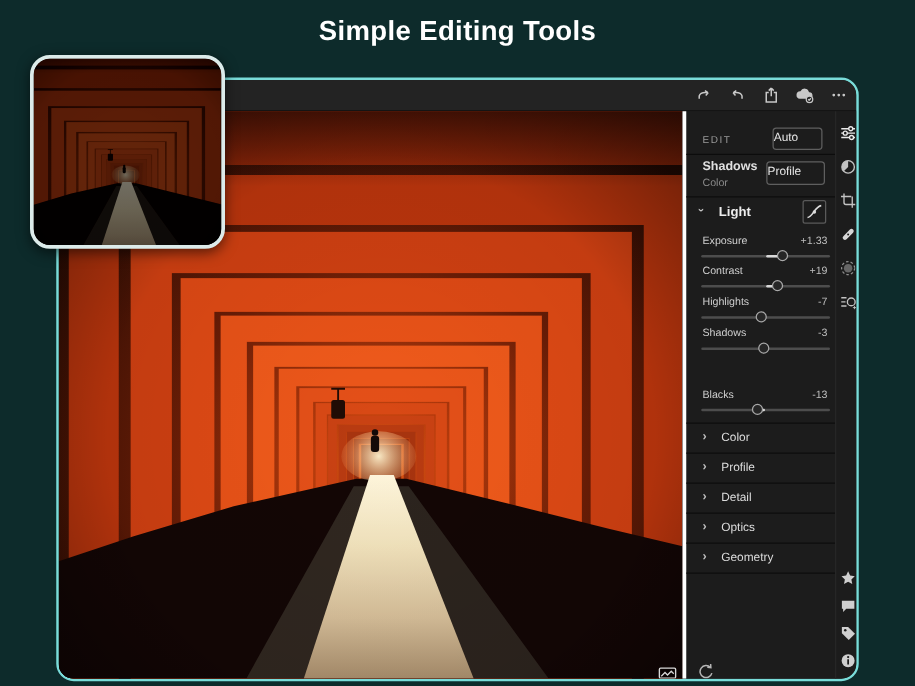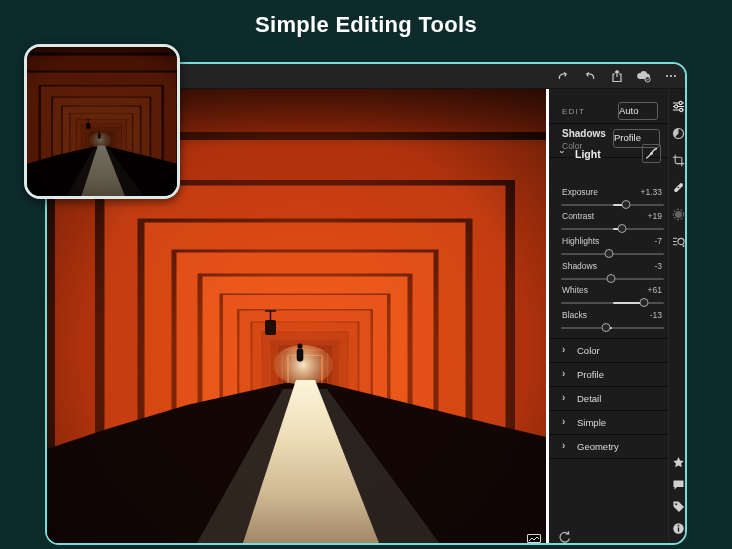--- a/index.html
+++ b/index.html
@@ -22,21 +22,21 @@
   .panel{position:absolute;left:499px;top:25px;width:122px;height:454px;background:#1c1c1c;
          border-left:3px solid #ffffff;box-sizing:border-box;}
   .divider{position:absolute;left:0;width:100%;height:1px;background:#0c0c0c;}
   .edit-label{position:absolute;left:13px;top:18px;font-size:8px;color:#9a9a9a;letter-spacing:1.2px;}
   .btn{position:absolute;border:1px solid #5f5f5f;border-radius:3px;color:#e6e6e6;
        font-size:9.5px;text-align:left;line-height:16px;background:transparent;}
   .auto-btn{right:10px;top:13px;width:38px;height:16px;}
   .browse-btn{right:8px;top:40px;width:45px;height:17px;}
   .profile-t{position:absolute;left:13px;top:39px;font-size:10px;color:#e0e0e0;font-weight:bold;}
   .profile-s{position:absolute;left:13px;top:52px;font-size:8.5px;color:#8a8a8a;}
-  .light-head{position:absolute;left:0;top:52px;width:100%;height:25px;}
+  .light-head{position:absolute;left:0;top:68px;width:100%;height:25px;}
   .chev-down{position:absolute;left:11px;top:6px;color:#cfcfcf;font-size:9px;transform:rotate(90deg);font-weight:bold;}
   .light-label{position:absolute;left:26px;top:7px;font-size:10.5px;color:#ededed;font-weight:bold;}
   .curve-box{position:absolute;right:7px;top:3px;width:17px;height:17px;border:1px solid #5a5a5a;border-radius:2px;}
   .slider{position:absolute;left:0;width:100%;height:24px;}
   .srow{position:absolute;left:13px;right:6px;top:2px;display:flex;justify-content:space-between;}
   .slabel{font-size:8.5px;color:#cfcfcf;}
   .svalue{font-size:8.5px;color:#bdbdbd;}
   .track{position:absolute;left:12px;right:4px;top:15px;height:9px;}
   .tline{position:absolute;left:0;right:0;top:4px;height:2px;background:#4d4d4d;border-radius:1px;}
   .tfill{position:absolute;top:4px;height:2px;background:#d8d8d8;border-radius:1px;}
@@ -231,31 +231,20 @@
         <div class="srow">
             <span class="slabel">Shadows</span>
             <span class="svalue">-3</span>
           </div>
         <div class="track">
             <div class="tline"></div>
             <div class="tfill" style="left: 48.5%; width: 1.5%;"></div>
             <div class="knob" style="left: 48.5%;"></div>
           </div>
       </div>
-      <div class="slider" style="top:194px">
-        <div class="srow">
-            <span class="slabel">Whites</span>
-            <span class="svalue">+61</span>
-          </div>
-        <div class="track">
-            <div class="tline"></div>
-            <div class="tfill" style="left: 50%; width: 30.5%;"></div>
-            <div class="knob" style="left: 80.5%;"></div>
-          </div>
-      </div>
       <div class="slider" style="top:219px">
         <div class="srow">
             <span class="slabel">Blacks</span>
             <span class="svalue">-13</span>
           </div>
         <div class="track">
             <div class="tline"></div>
             <div class="tfill" style="left: 43.5%; width: 6.5%;"></div>
             <div class="knob" style="left: 43.5%;"></div>
           </div>
@@ -272,21 +261,21 @@
         <span class="slab">Profile</span>
       </div>
       <div class="divider" style="top:297px"></div>
       <div class="sect" style="top:297px">
         <span class="chev">›</span>
         <span class="slab">Detail</span>
       </div>
       <div class="divider" style="top:321px"></div>
       <div class="sect" style="top:321px">
         <span class="chev">›</span>
-        <span class="slab">Simple</span>
+        <span class="slab">Optics</span>
       </div>
       <div class="divider" style="top:345px"></div>
       <div class="sect" style="top:345px">
         <span class="chev">›</span>
         <span class="slab">Geometry</span>
       </div>
       <div class="divider" style="top:369px"></div>
 
       <span class="reset-ic">
         <svg width="16" height="16" viewBox="0 0 16 16">

